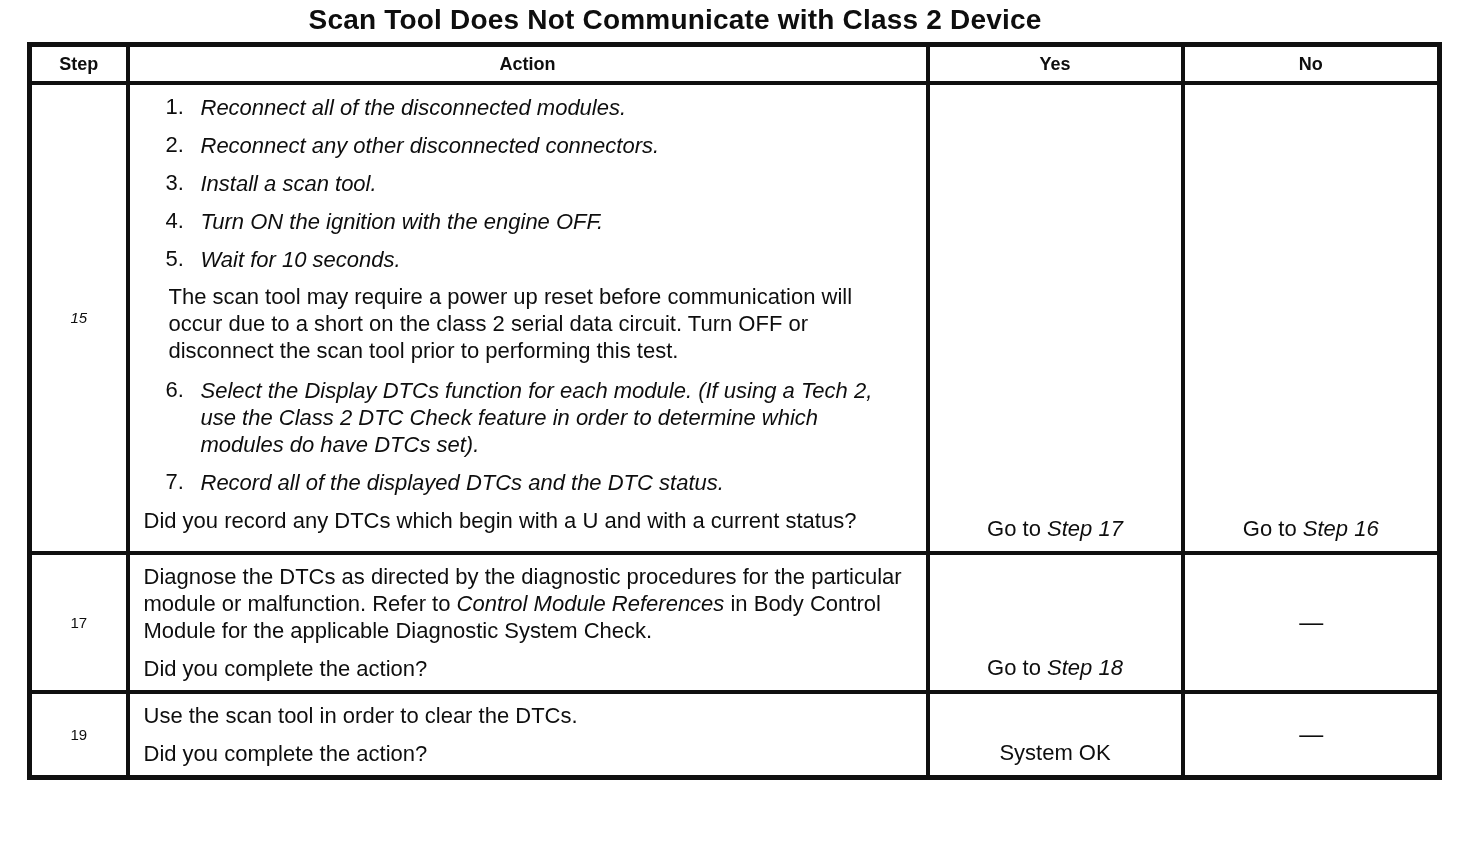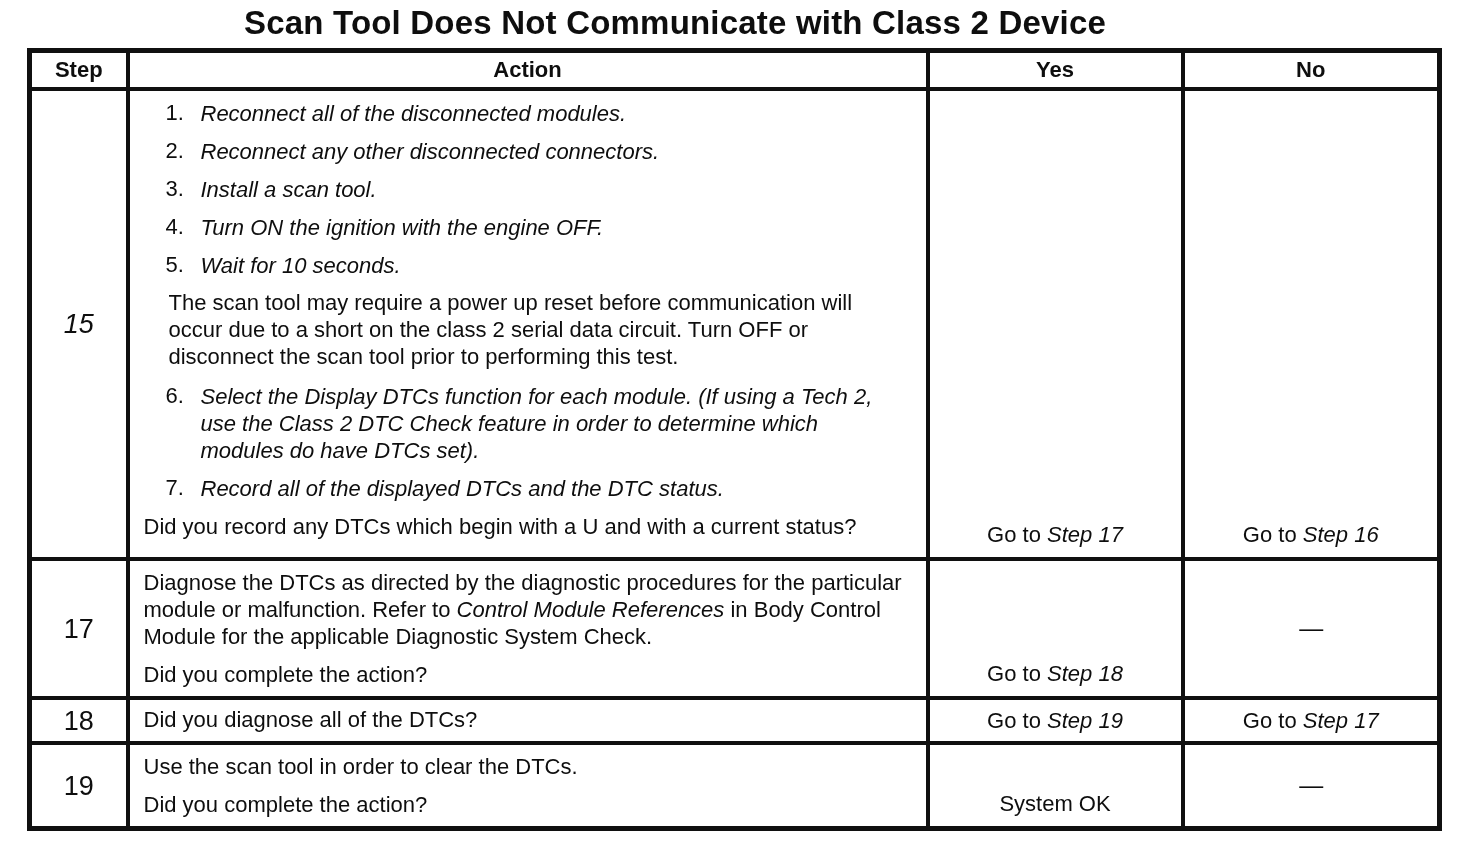--- a/index.html
+++ b/index.html
@@ -16,21 +16,21 @@
   .page {
     position: relative;
     width: 1472px;
     height: 856px;
   }
   .doc-title {
     width: 1350px;
     margin: 0;
     padding-top: 4px;
     text-align: center;
-    font-size: 33px;
+    font-size: 28px;
     font-weight: bold;
     letter-spacing: 0.2px;
   }
   table.diag {
     border-collapse: collapse;
     table-layout: fixed;
     margin: 6px 0 0 27px;
     width: 1410px;
     border: 5px solid #101010;
   }
@@ -39,34 +39,34 @@
   col.c-yes    { width: 255px; }
   col.c-no     { width: 257px; }
   th, td {
     border: 4px solid #101010;
     padding: 0;
     font-size: 22px;
     line-height: 26px;
   }
   th {
     font-weight: bold;
-    font-size: 22px;
+    font-size: 18px;
     text-align: center;
     padding: 4px 2px;
   }
   tr.h-hdr { height: 30px;  }
   tr.h15   { height: 470px; }
   tr.h16   { height: 40px;  }
   tr.h17   { height: 118px; }
   tr.h18   { height: 38px;  }
   tr.h19   { height: 72px;  }
   td.step-cell {
     text-align: center;
     vertical-align: middle;
-    font-size: 27px;
+    font-size: 15px;
   }
   td.step-cell.italic { font-style: italic; }
   td.action-cell {
     vertical-align: top;
     padding: 6px 12px 8px 14px;
   }
   .olist { margin-top: 2px; }
   .oli {
     display: flex;
     margin: 3px 0 11px 22px;
@@ -186,32 +186,20 @@
           <div class="question q-bottom">Did you complete the action?</div>
         </td>
         <td class="ans-cell ans-bottom">
           <span class="goto"><span>Go to </span><span class="it">Step 18</span></span>
         </td>
         <td class="ans-cell">
           <span class="dash">—</span>
         </td>
       </tr>
 
-      <tr class="h18">
-        <td class="step-cell">18</td>
-        <td class="action-cell">
-          <div class="question q-mid">Did you diagnose all of the DTCs?</div>
-        </td>
-        <td class="ans-cell">
-          <span class="goto"><span>Go to </span><span class="it">Step 19</span></span>
-        </td>
-        <td class="ans-cell">
-          <span class="goto"><span>Go to </span><span class="it">Step 17</span></span>
-        </td>
-      </tr>
 
       <tr class="h19">
         <td class="step-cell">19</td>
         <td class="action-cell">
           <div class="para">Use the scan tool in order to clear the DTCs.</div>
           <div class="question q-bottom">Did you complete the action?</div>
         </td>
         <td class="ans-cell ans-bottom">
           <span class="goto">System OK</span>
         </td>

